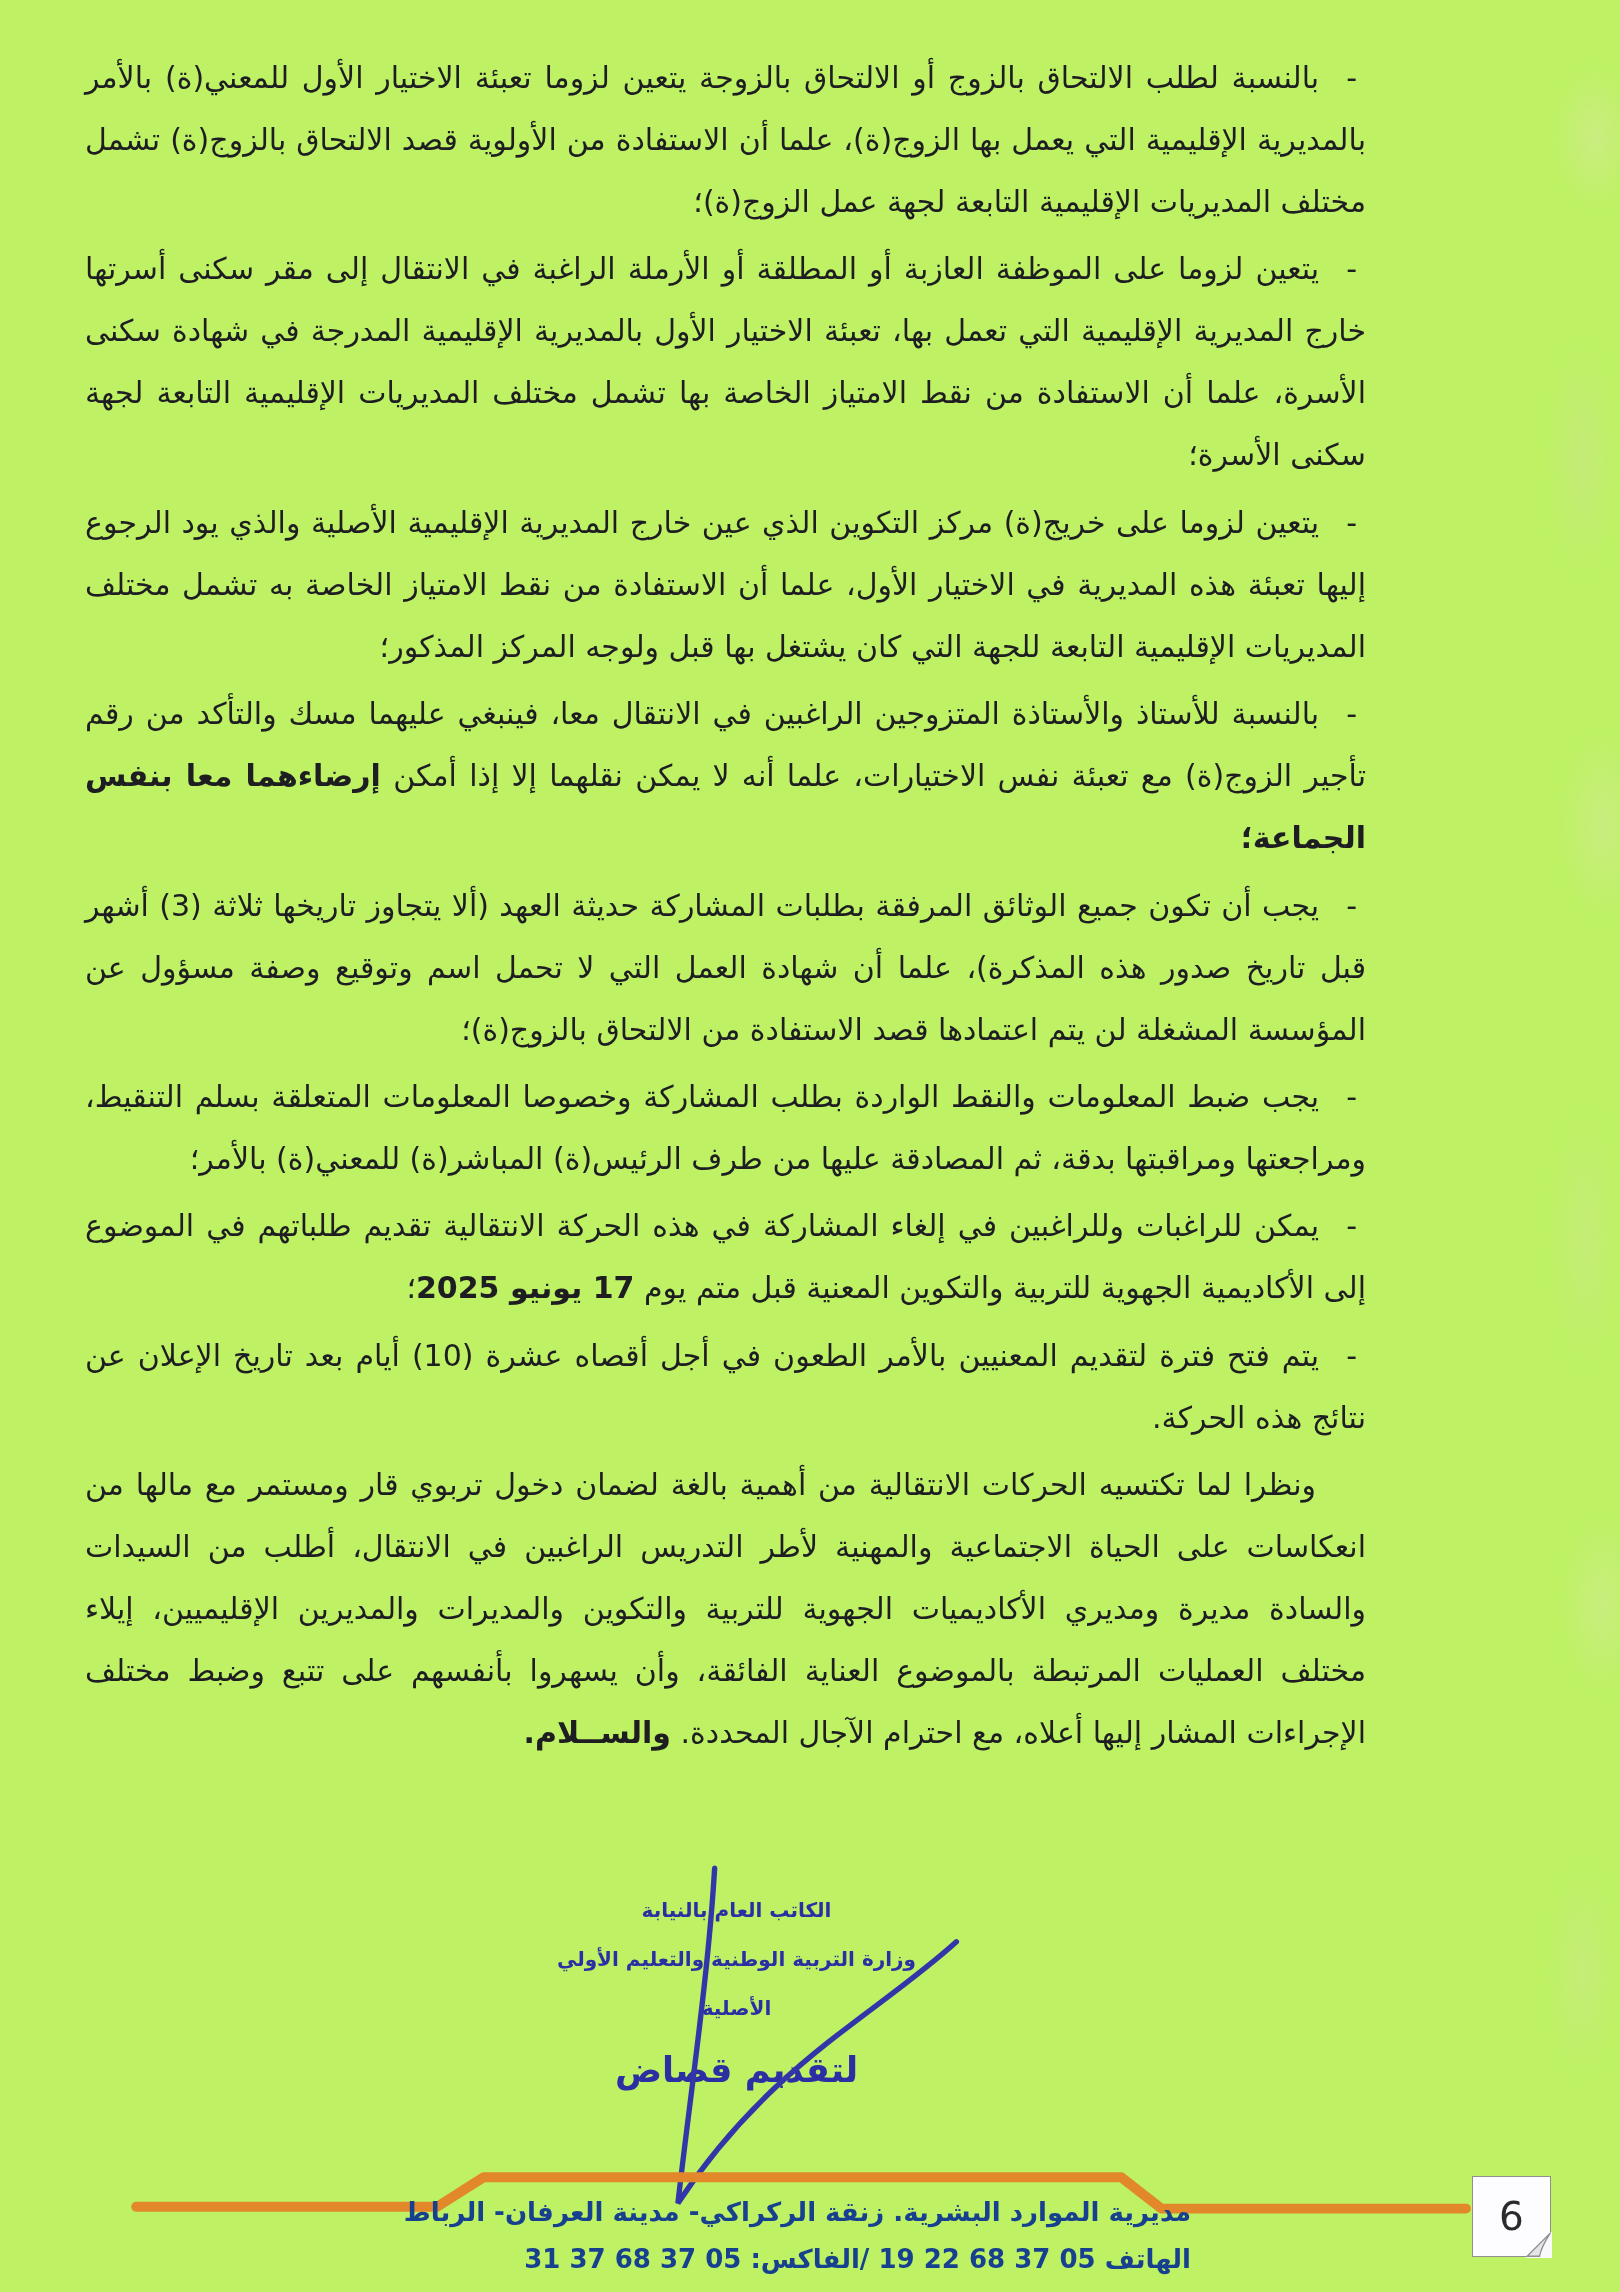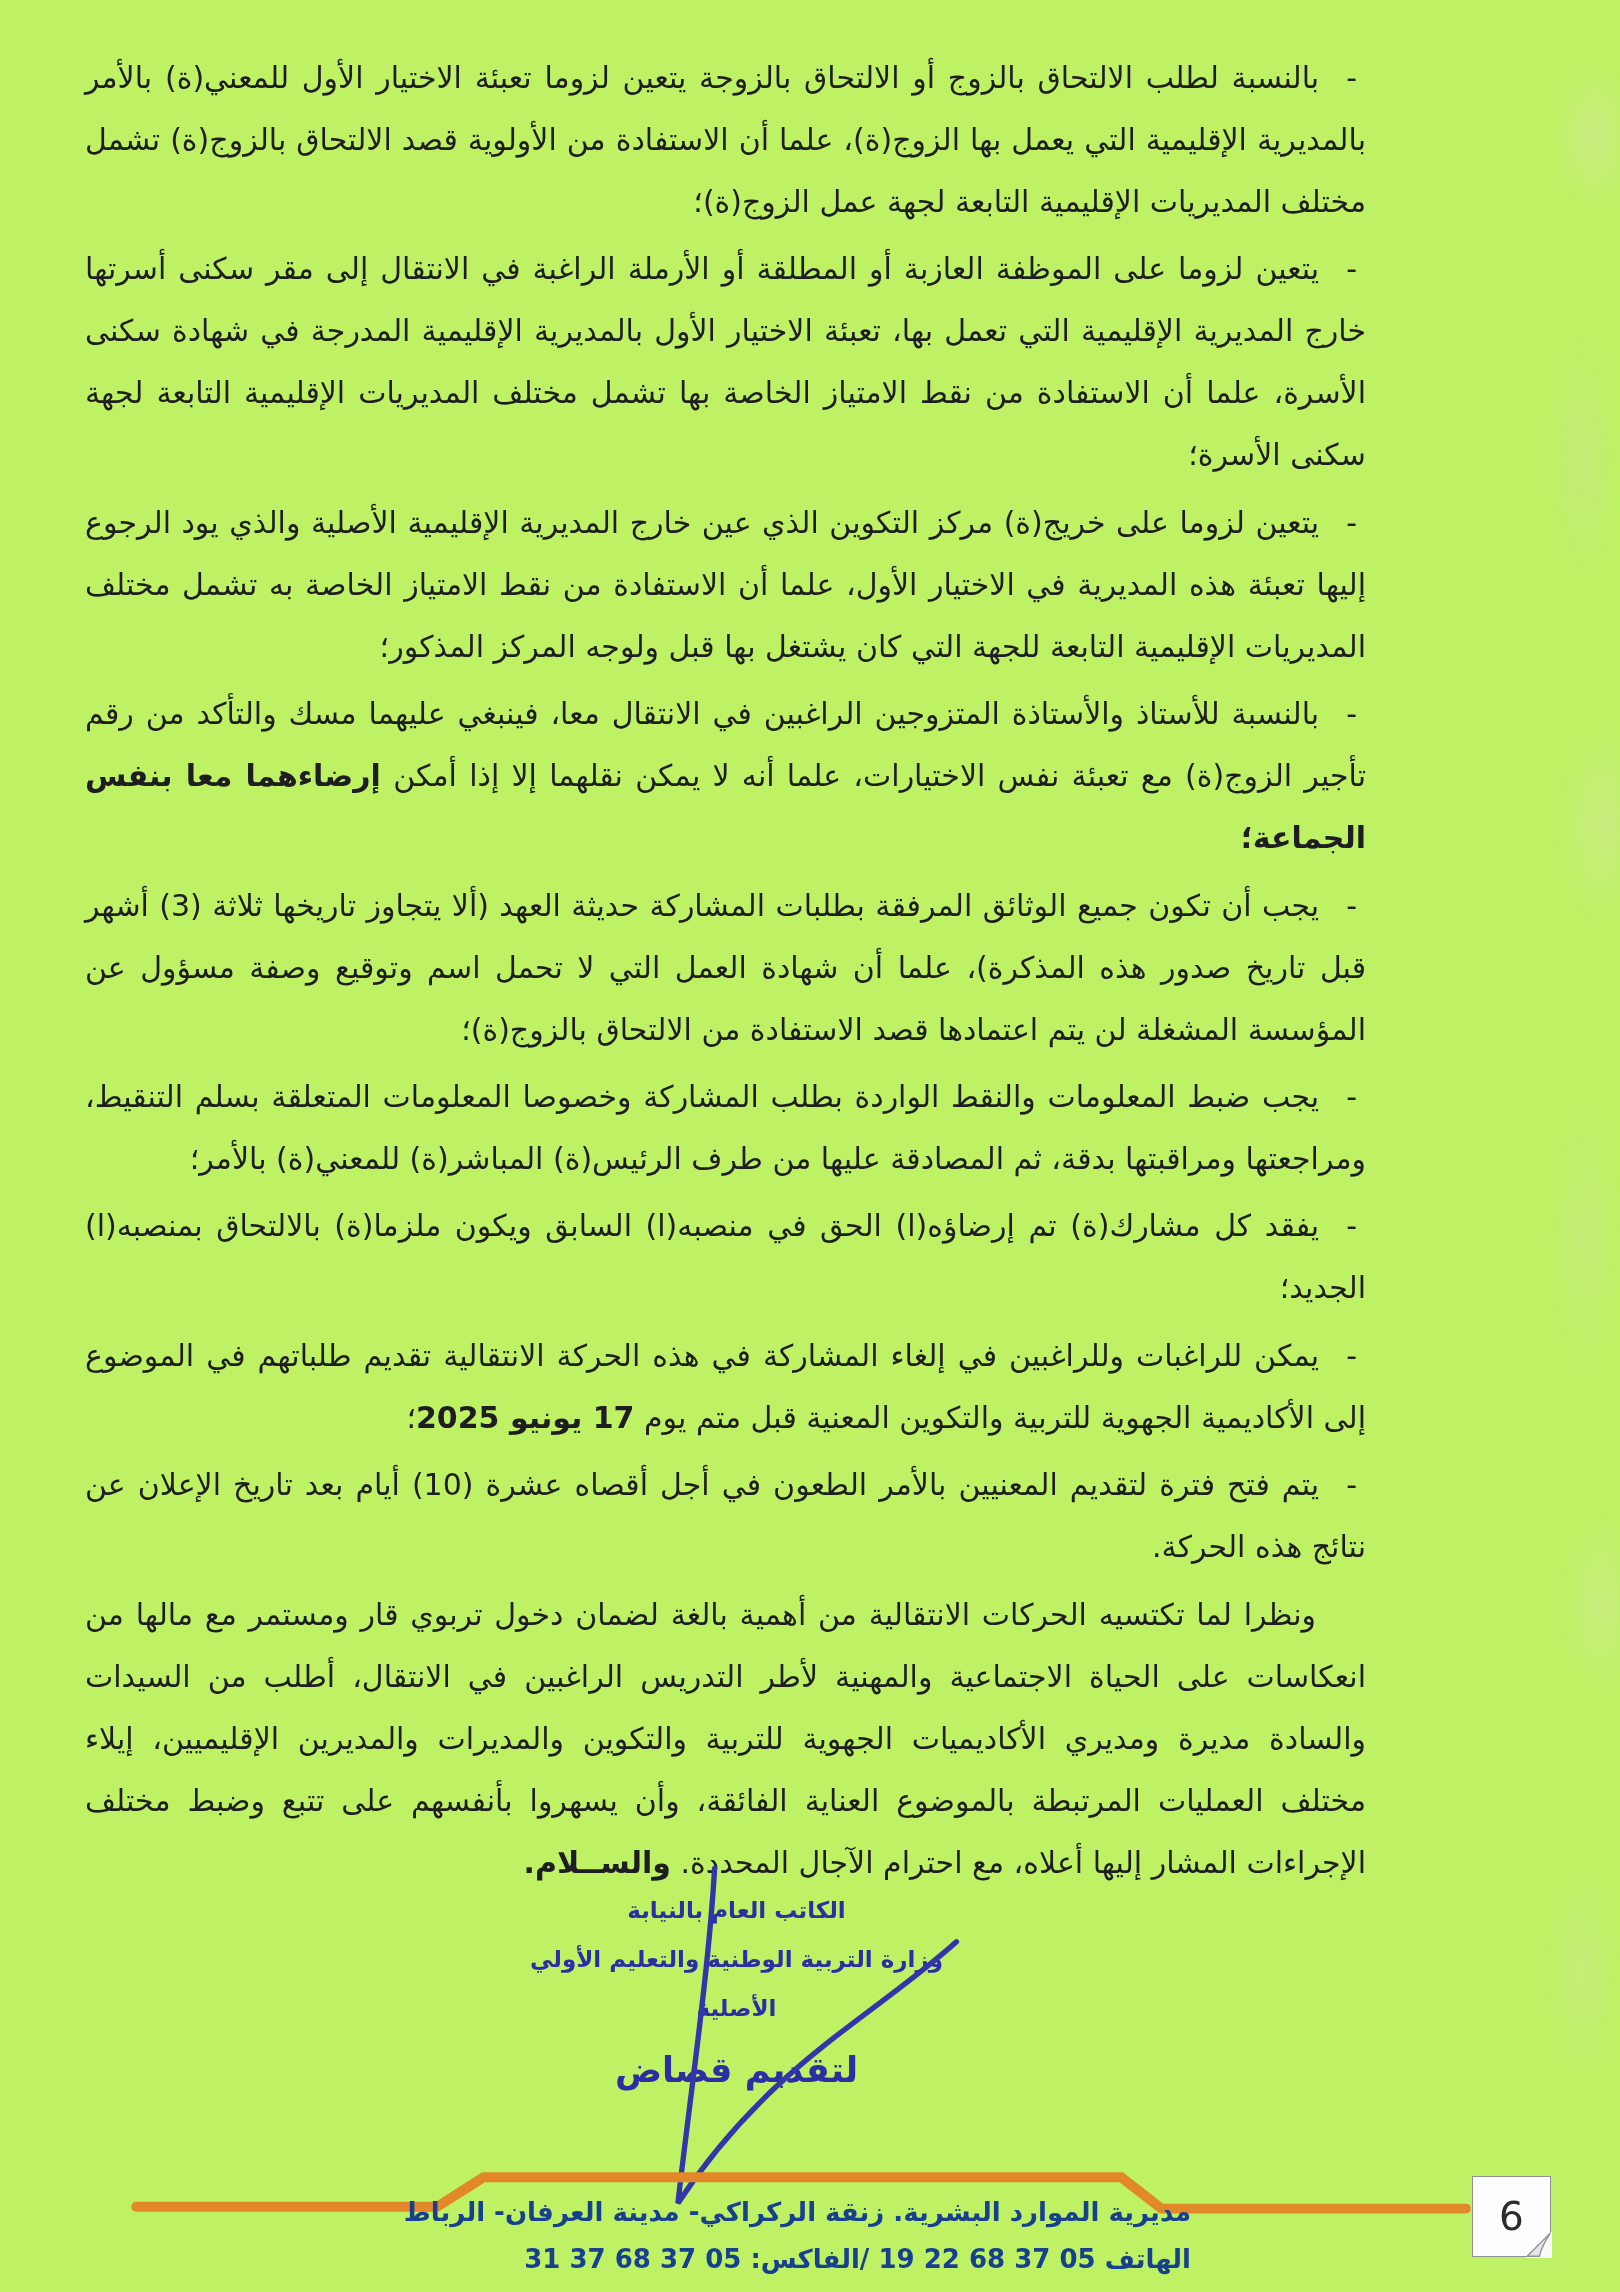--- a/index.html
+++ b/index.html
@@ -33,21 +33,21 @@
   .content p{margin:0 0 5.4px 0;text-indent:9px;}
   .content p.closing{text-indent:50px;}
   .gap{display:inline-block;width:27px;}
   .content b{font-weight:bold;}
   
   .stamp{
     position:absolute;top:1886px;left:405px;width:663px;
     direction:rtl;text-align:center;
     color:#2c2fa4;font-weight:bold;
   }
-  .stamp .s{font-size:23px;line-height:49px;}
+  .stamp .s{font-size:20px;line-height:49px;}
   .stamp .name{font-size:35px;line-height:64px;margin-top:5.4px;}
   .overlay{position:absolute;left:0;top:0;pointer-events:none;}
   
   .footer{
     position:absolute;top:2189px;left:376px;width:815px;
     direction:rtl;
     color:#17418f;font-weight:bold;
     font-size:26px;line-height:47px;
   }
   
@@ -65,21 +65,20 @@
 <div class="page">
   <div class="texture"></div>
 
   <div class="content">
     <p><span>-</span><span class="gap"></span><span>بالنسبة لطلب الالتحاق بالزوج أو الالتحاق بالزوجة يتعين لزوما تعبئة الاختيار الأول للمعني(ة) بالأمر بالمديرية الإقليمية التي يعمل بها الزوج(ة)، علما أن الاستفادة من الأولوية قصد الالتحاق بالزوج(ة) تشمل مختلف المديريات الإقليمية التابعة لجهة عمل الزوج(ة)؛</span><b></b><span></span></p>
     <p><span>-</span><span class="gap"></span><span>يتعين لزوما على الموظفة العازبة أو المطلقة أو الأرملة الراغبة في الانتقال إلى مقر سكنى أسرتها خارج المديرية الإقليمية التي تعمل بها، تعبئة الاختيار الأول بالمديرية الإقليمية المدرجة في شهادة سكنى الأسرة، علما أن الاستفادة من نقط الامتياز الخاصة بها تشمل مختلف المديريات الإقليمية التابعة لجهة سكنى الأسرة؛</span><b></b><span></span></p>
     <p><span>-</span><span class="gap"></span><span>يتعين لزوما على خريج(ة) مركز التكوين الذي عين خارج المديرية الإقليمية الأصلية والذي يود الرجوع إليها تعبئة هذه المديرية في الاختيار الأول، علما أن الاستفادة من نقط الامتياز الخاصة به تشمل مختلف المديريات الإقليمية التابعة للجهة التي كان يشتغل بها قبل ولوجه المركز المذكور؛</span><b></b><span></span></p>
     <p><span>-</span><span class="gap"></span><span>بالنسبة للأستاذ والأستاذة المتزوجين الراغبين في الانتقال معا، فينبغي عليهما مسك والتأكد من رقم تأجير الزوج(ة) مع تعبئة نفس الاختيارات، علما أنه لا يمكن نقلهما إلا إذا أمكن </span><b>إرضاءهما معا بنفس الجماعة؛</b><span></span></p>
     <p><span>-</span><span class="gap"></span><span>يجب أن تكون جميع الوثائق المرفقة بطلبات المشاركة حديثة العهد (ألا يتجاوز تاريخها ثلاثة (3) أشهر قبل تاريخ صدور هذه المذكرة)، علما أن شهادة العمل التي لا تحمل اسم وتوقيع وصفة مسؤول عن المؤسسة المشغلة لن يتم اعتمادها قصد الاستفادة من الالتحاق بالزوج(ة)؛</span><b></b><span></span></p>
     <p><span>-</span><span class="gap"></span><span>يجب ضبط المعلومات والنقط الواردة بطلب المشاركة وخصوصا المعلومات المتعلقة بسلم التنقيط، ومراجعتها ومراقبتها بدقة، ثم المصادقة عليها من طرف الرئيس(ة) المباشر(ة) للمعني(ة) بالأمر؛</span><b></b><span></span></p>
-    <p><span>-</span><span class="gap"></span><span>يفقد كل مشارك(ة) تم إرضاؤه(ا) الحق في منصبه(ا) السابق ويكون ملزما(ة) بالالتحاق بمنصبه(ا) الجديد؛</span><b></b><span></span></p>
     <p><span>-</span><span class="gap"></span><span>يمكن للراغبات وللراغبين في إلغاء المشاركة في هذه الحركة الانتقالية تقديم طلباتهم في الموضوع إلى الأكاديمية الجهوية للتربية والتكوين المعنية قبل متم يوم </span><b>17 يونيو 2025</b><span>؛</span></p>
     <p><span>-</span><span class="gap"></span><span>يتم فتح فترة لتقديم المعنيين بالأمر الطعون في أجل أقصاه عشرة (10) أيام بعد تاريخ الإعلان عن نتائج هذه الحركة.</span><b></b><span></span></p>
     <p class="closing"><span>ونظرا لما تكتسيه الحركات الانتقالية من أهمية بالغة لضمان دخول تربوي قار ومستمر مع مالها من انعكاسات على الحياة الاجتماعية والمهنية لأطر التدريس الراغبين في الانتقال، أطلب من السيدات والسادة مديرة ومديري الأكاديميات الجهوية للتربية والتكوين والمديرات والمديرين الإقليميين، إيلاء مختلف العمليات المرتبطة بالموضوع العناية الفائقة، وأن يسهروا بأنفسهم على تتبع وضبط مختلف الإجراءات المشار إليها أعلاه، مع احترام الآجال المحددة. </span><b>والســلام.</b></p>
   </div>
 
   <div class="stamp">
     <div class="s">الكاتب العام بالنيابة</div>
     <div class="s">وزارة التربية الوطنية والتعليم الأولي</div>
     <div class="s">الأصلية</div>
     <div class="name">لتقديم قصاض</div>

